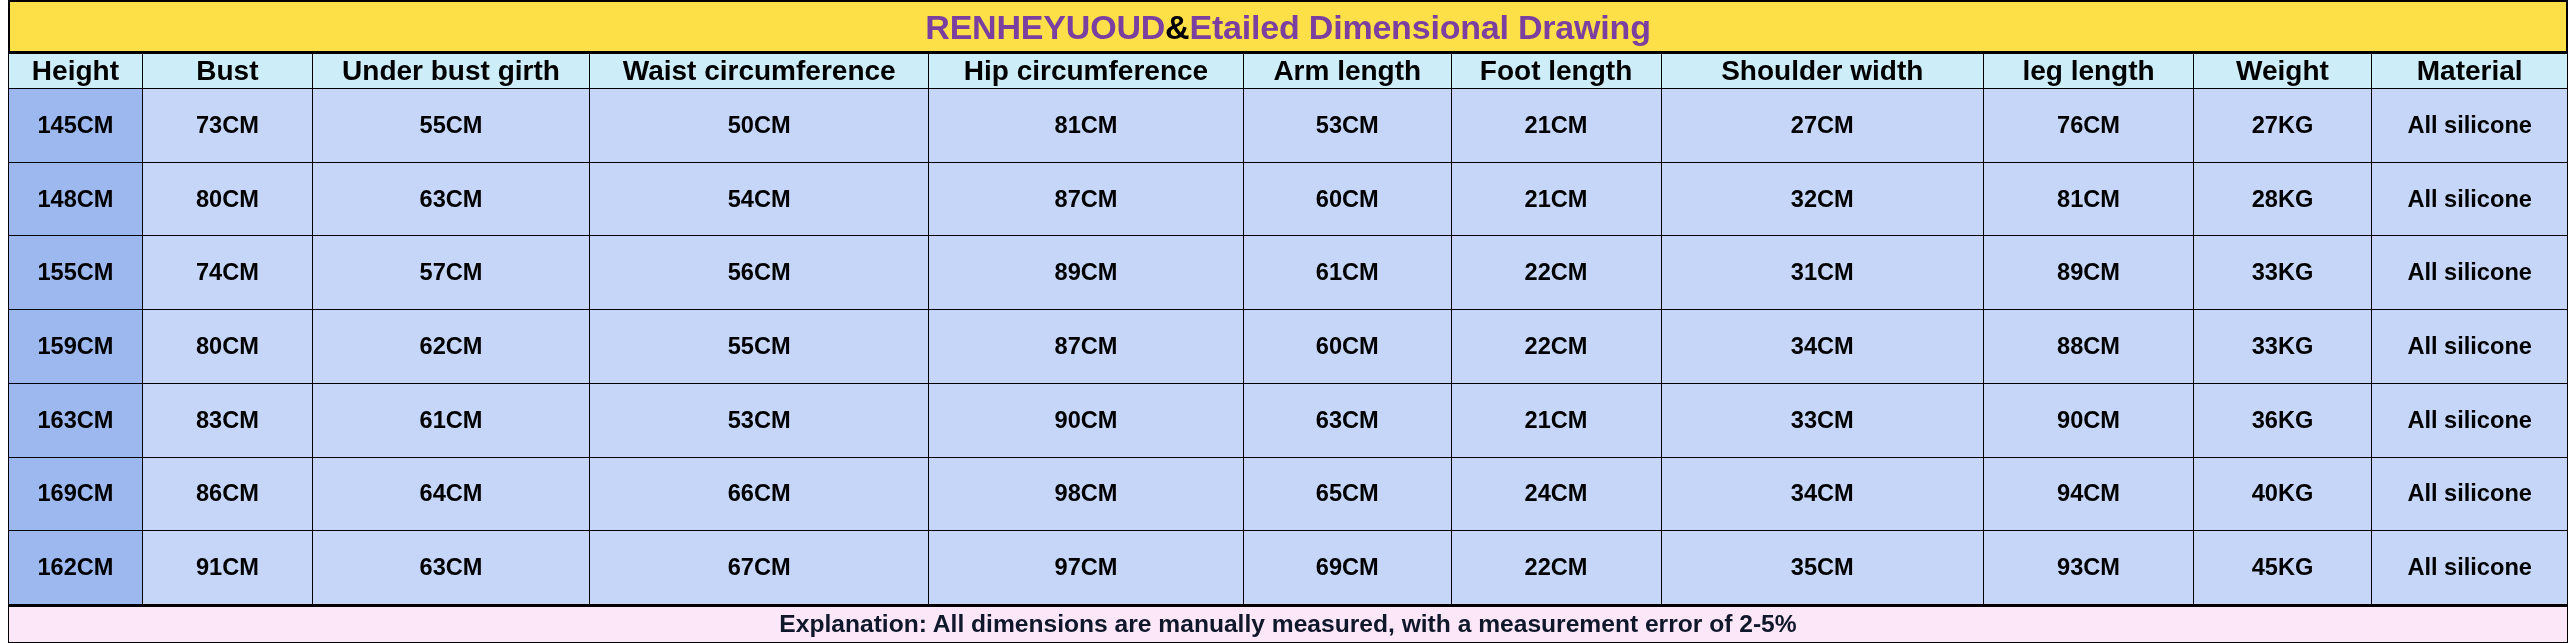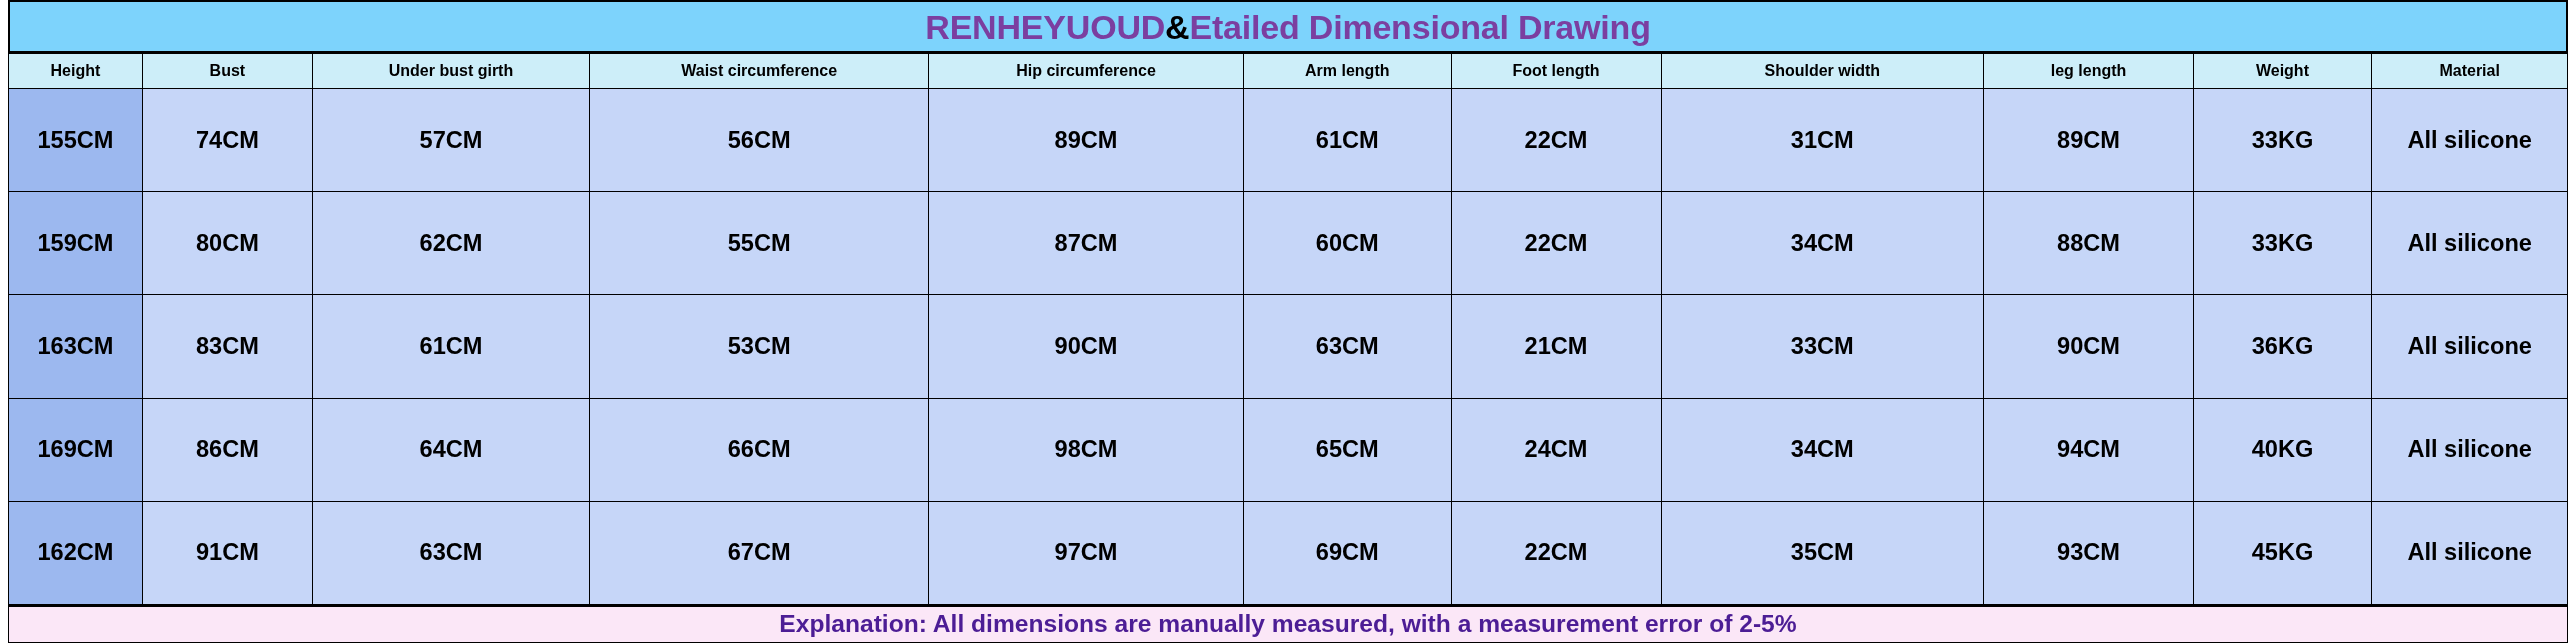--- a/index.html
+++ b/index.html
@@ -21,21 +21,21 @@
     padding: 0 7.6px;
     background: #ffffff;
     display: flex;
     flex-direction: column;
   }
 
   
   .title-banner {
     height: 53px;
     flex: 0 0 53px;
-    background: #7dd3fc;
+    background: #fde047;
     border: 2.8px solid #000000;
     box-sizing: border-box;
     display: flex;
     align-items: center;
     justify-content: center;
     overflow: hidden;
   }
   .title-text {
     font-size: 34px;
     font-weight: bold;
@@ -66,21 +66,21 @@
     text-align: center;
     vertical-align: middle;
     font-weight: bold;
     color: #000000;
     padding: 0 1.9px;
     white-space: nowrap;
     overflow: hidden;
   }
   table.dim-table thead th {
     background: #cdeef9;
-    font-size: 16px;
+    font-size: 28px;
     height: 34px;
   }
   table.dim-table tbody td {
     background: #c6d6f8;
     font-size: 23.6px;
     height: 35px;
   }
   table.dim-table tbody td.col-height {
     background: #9cb8ef;
   }
@@ -107,21 +107,21 @@
     border-top: 2.8px solid #000000;
     box-sizing: border-box;
     display: flex;
     align-items: center;
     justify-content: center;
     overflow: hidden;
   }
   .footer-text {
     font-size: 24.6px;
     font-weight: bold;
-    color: #4c1d95;
+    color: #0f172a;
     white-space: nowrap;
     line-height: 1;
   }
 </style>
 </head>
 <body>
 
 <div class="sheet">
 
   <div class="title-banner">
@@ -153,20 +153,46 @@
           <th>Arm length</th>
           <th>Foot length</th>
           <th>Shoulder width</th>
           <th>leg length</th>
           <th>Weight</th>
           <th>Material</th>
         </tr>
       </thead>
       <tbody>
           <tr>
+            <td class="col-height">145CM</td>
+            <td>73CM</td>
+            <td>55CM</td>
+            <td>50CM</td>
+            <td>81CM</td>
+            <td>53CM</td>
+            <td>21CM</td>
+            <td>27CM</td>
+            <td>76CM</td>
+            <td>27KG</td>
+            <td>All silicone</td>
+          </tr>
+          <tr>
+            <td class="col-height">148CM</td>
+            <td>80CM</td>
+            <td>63CM</td>
+            <td>54CM</td>
+            <td>87CM</td>
+            <td>60CM</td>
+            <td>21CM</td>
+            <td>32CM</td>
+            <td>81CM</td>
+            <td>28KG</td>
+            <td>All silicone</td>
+          </tr>
+          <tr>
             <td class="col-height">155CM</td>
             <td>74CM</td>
             <td>57CM</td>
             <td>56CM</td>
             <td>89CM</td>
             <td>61CM</td>
             <td>22CM</td>
             <td>31CM</td>
             <td>89CM</td>
             <td>33KG</td>

